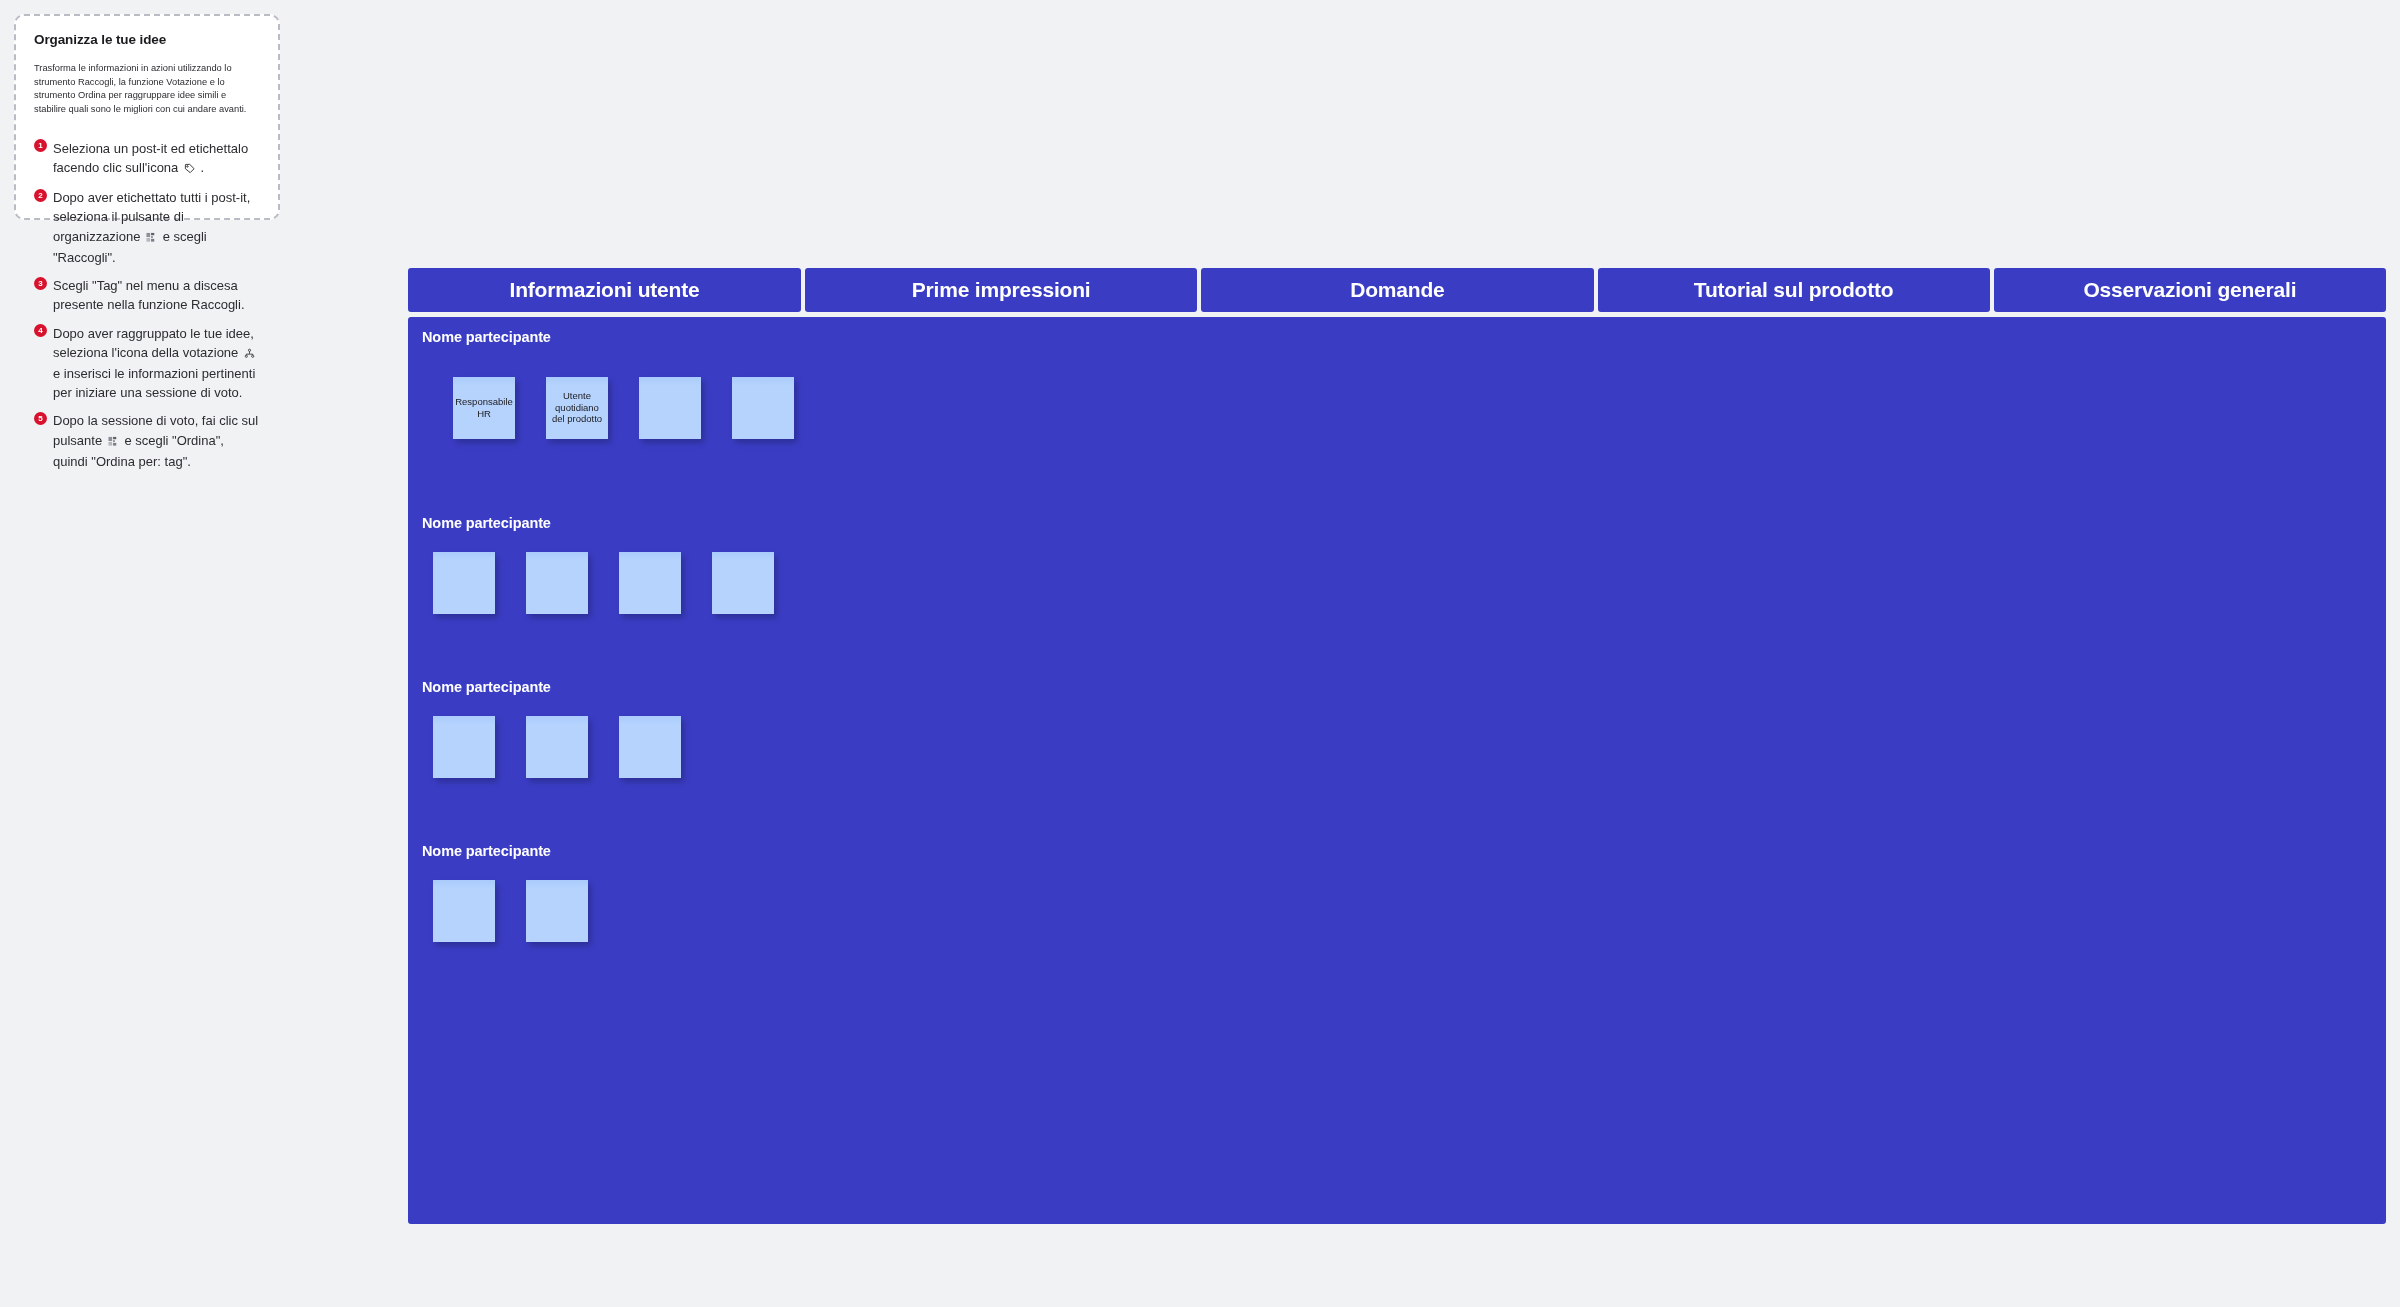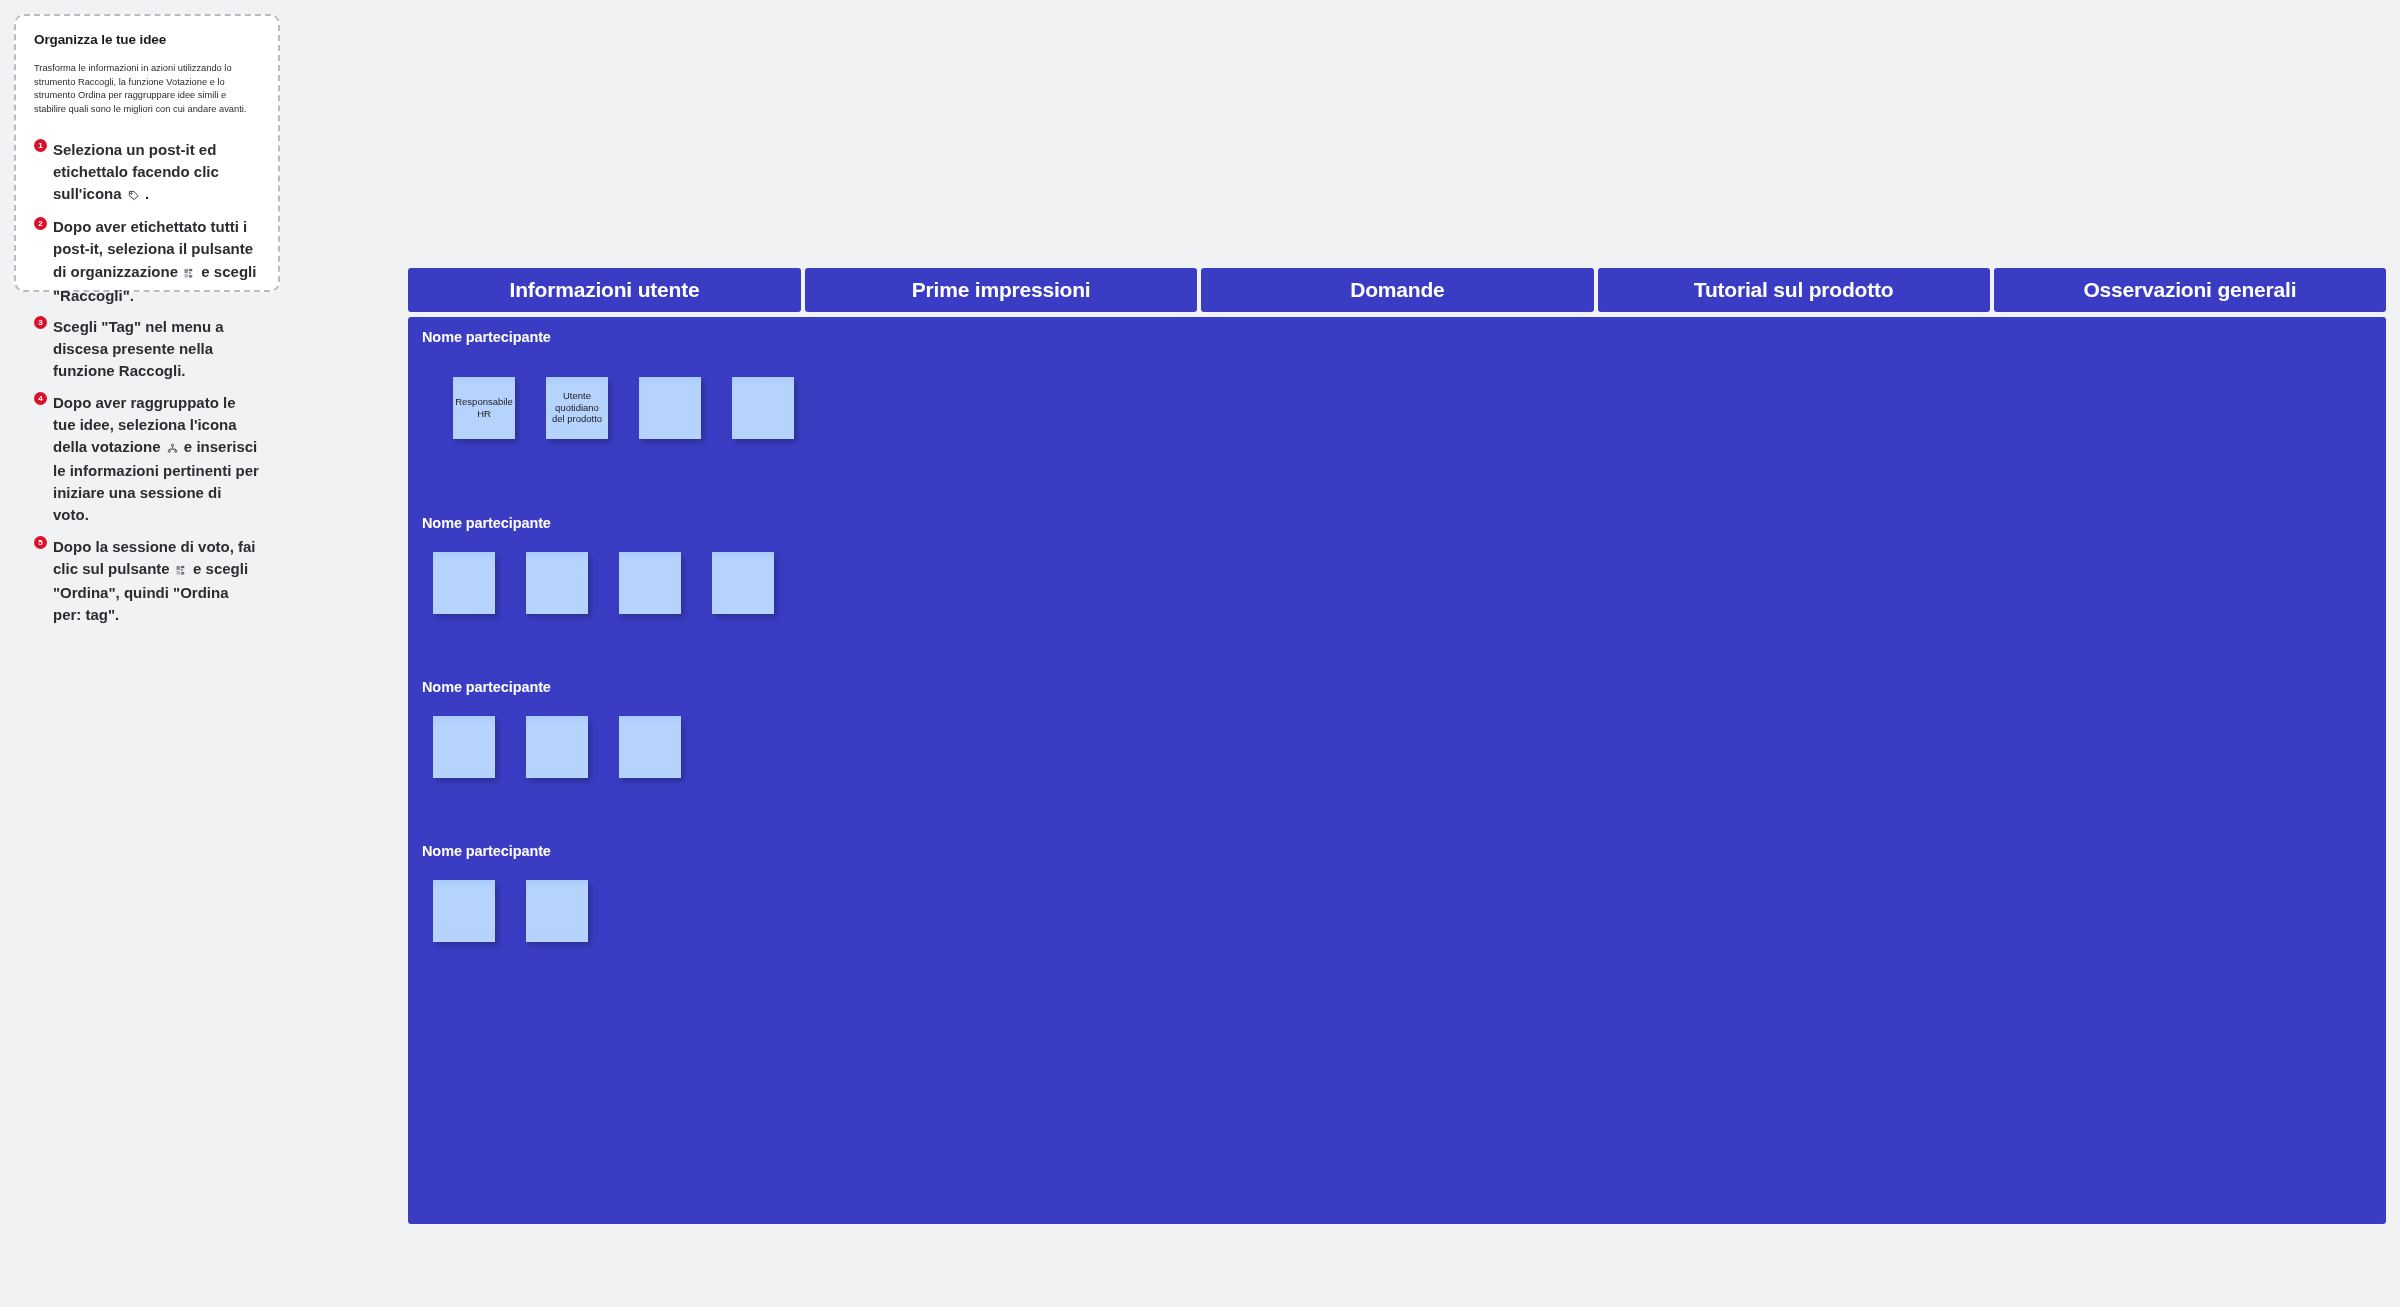--- a/index.html
+++ b/index.html
@@ -15,21 +15,21 @@
     font-family: "Liberation Sans", sans-serif;
     position: relative;
   }
 
   
   #instruction-card {
     position: absolute;
     left: 14px;
     top: 14px;
     width: 266px;
-    height: 278px;
+    height: 206px;
     border: 2px dashed #b9bcc4;
     border-radius: 10px;
     background: #ffffff;
     padding: 16px 18px 12px 18px;
   }
 
   #instruction-title {
     font-size: 13.5px;
     font-weight: bold;
     color: #1b1b1f;
@@ -59,24 +59,23 @@
     background: #d8122d;
     color: #ffffff;
     font-size: 8px;
     font-weight: bold;
     line-height: 13px;
     text-align: center;
     margin-top: 0.5px;
   }
 
   .step-text {
-    font-size: 15px;
+    font-size: 13px;
     line-height: 1.48;
     color: #2c2c31;
-    font-weight: bold;
   }
 
   .inline-icon {
     display: inline-block;
     vertical-align: -2px;
     margin: 0 2px;
   }
 
   
   #board {

